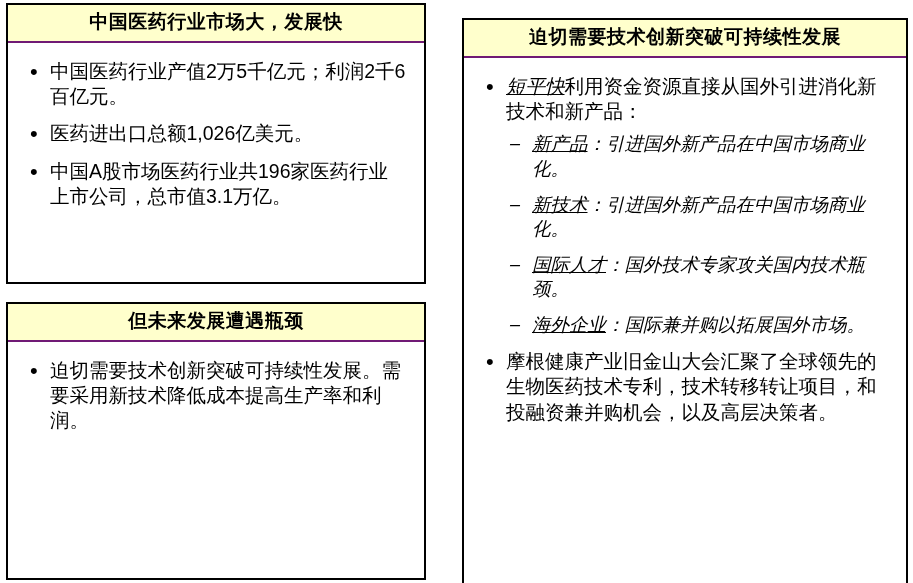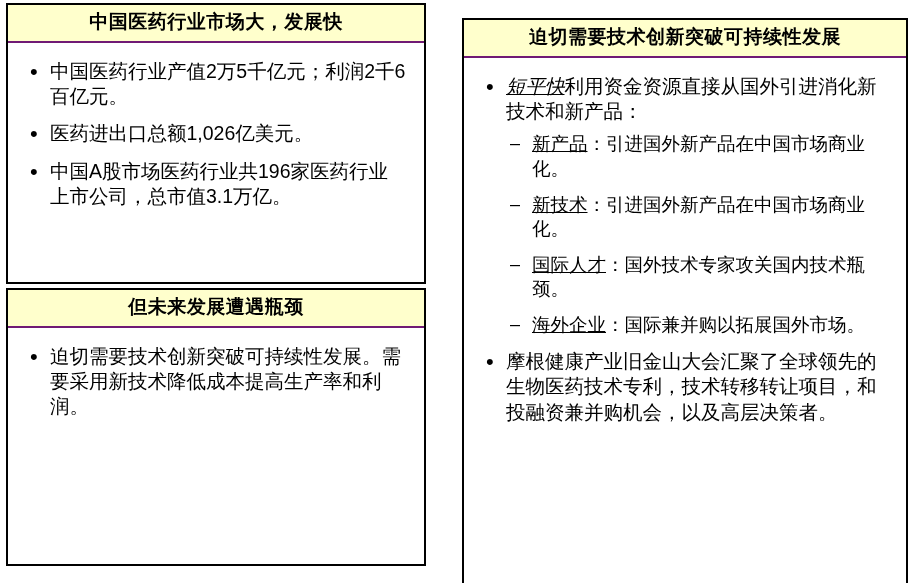--- a/index.html
+++ b/index.html
@@ -59,20 +59,21 @@
     position: absolute;
     left: 4px;
     top: -1px;
     font-size: 22px;
     line-height: 1.25;
   }
   ul.l2 {
     margin: 8px 0 0 0;
     padding: 0;
     list-style: none;
+    font-style: italic;
   }
   ul.l2 > li {
     position: relative;
     padding-left: 26px;
     margin-bottom: 12px;
     font-size: 18.5px;
     line-height: 1.30;
     color: #000000;
   }
   ul.l2 > li:before {
@@ -93,21 +94,21 @@
   }
   
   #panel-market {
     left: 6px;
     top: 3px;
     width: 420px;
     height: 281px;
   }
   #panel-bottleneck {
     left: 6px;
-    top: 288px;
+    top: 302px;
     width: 420px;
     height: 278px;
   }
   #panel-innovation {
     left: 462px;
     top: 18px;
     width: 446px;
     height: 577px;
   }
 </style>

